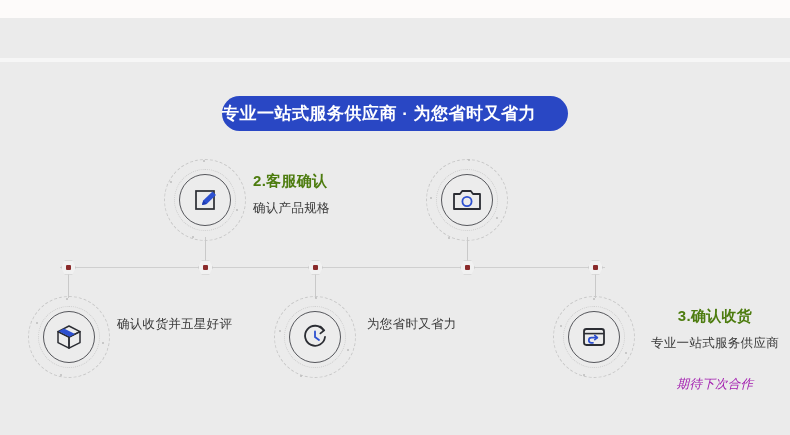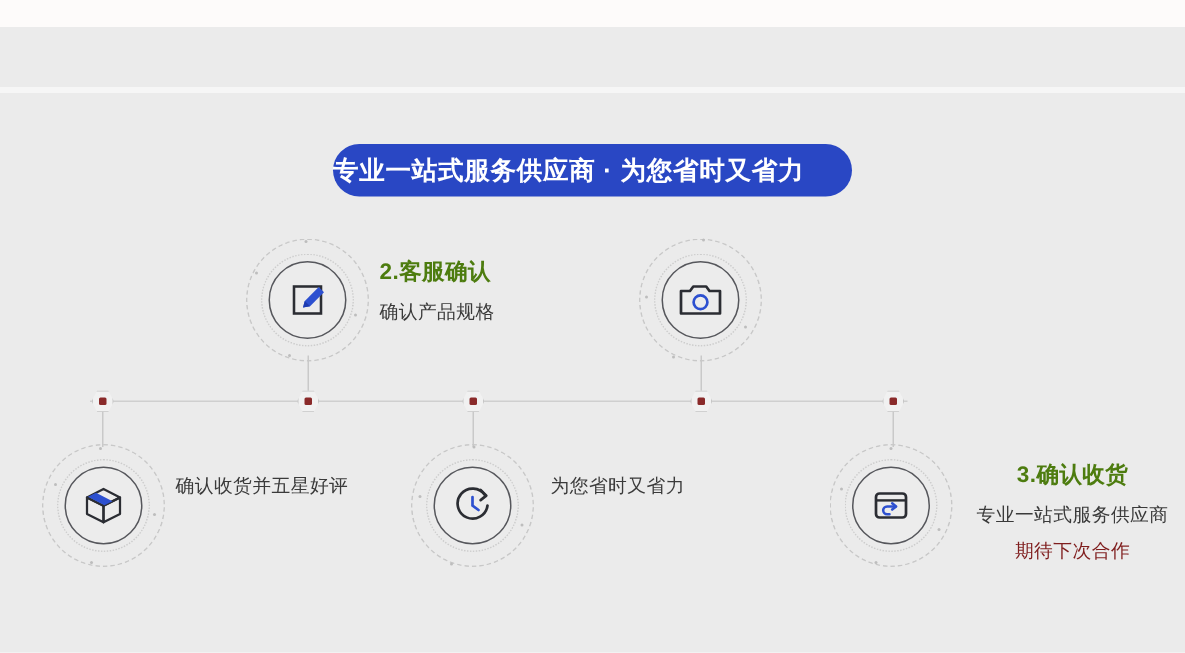--- a/index.html
+++ b/index.html
@@ -74,22 +74,23 @@
   .step-text { position:absolute; }
   .step-title {
     color:#4d7c0f; font-size:15px; font-weight:bold; white-space:nowrap;
     letter-spacing:.3px;
   }
   .step-desc {
     color:#3a3a3a; font-size:12.5px; white-space:nowrap; margin-top:9px;
     letter-spacing:.3px;
   }
   .step-desc2 {
-    color:#7f1d1d; font-size:12.5px; white-space:nowrap; margin-top:7px;
+    color:#a21caf; font-size:12.5px; white-space:nowrap; margin-top:24px;
     letter-spacing:.3px;
+    font-style:italic;
   }
   .ta-left   { text-align:left; }
   .ta-center { text-align:center; }
 </style>
 </head>
 <body>
 
 <div id="stage">
 
   <div class="bg-top-white"></div>

